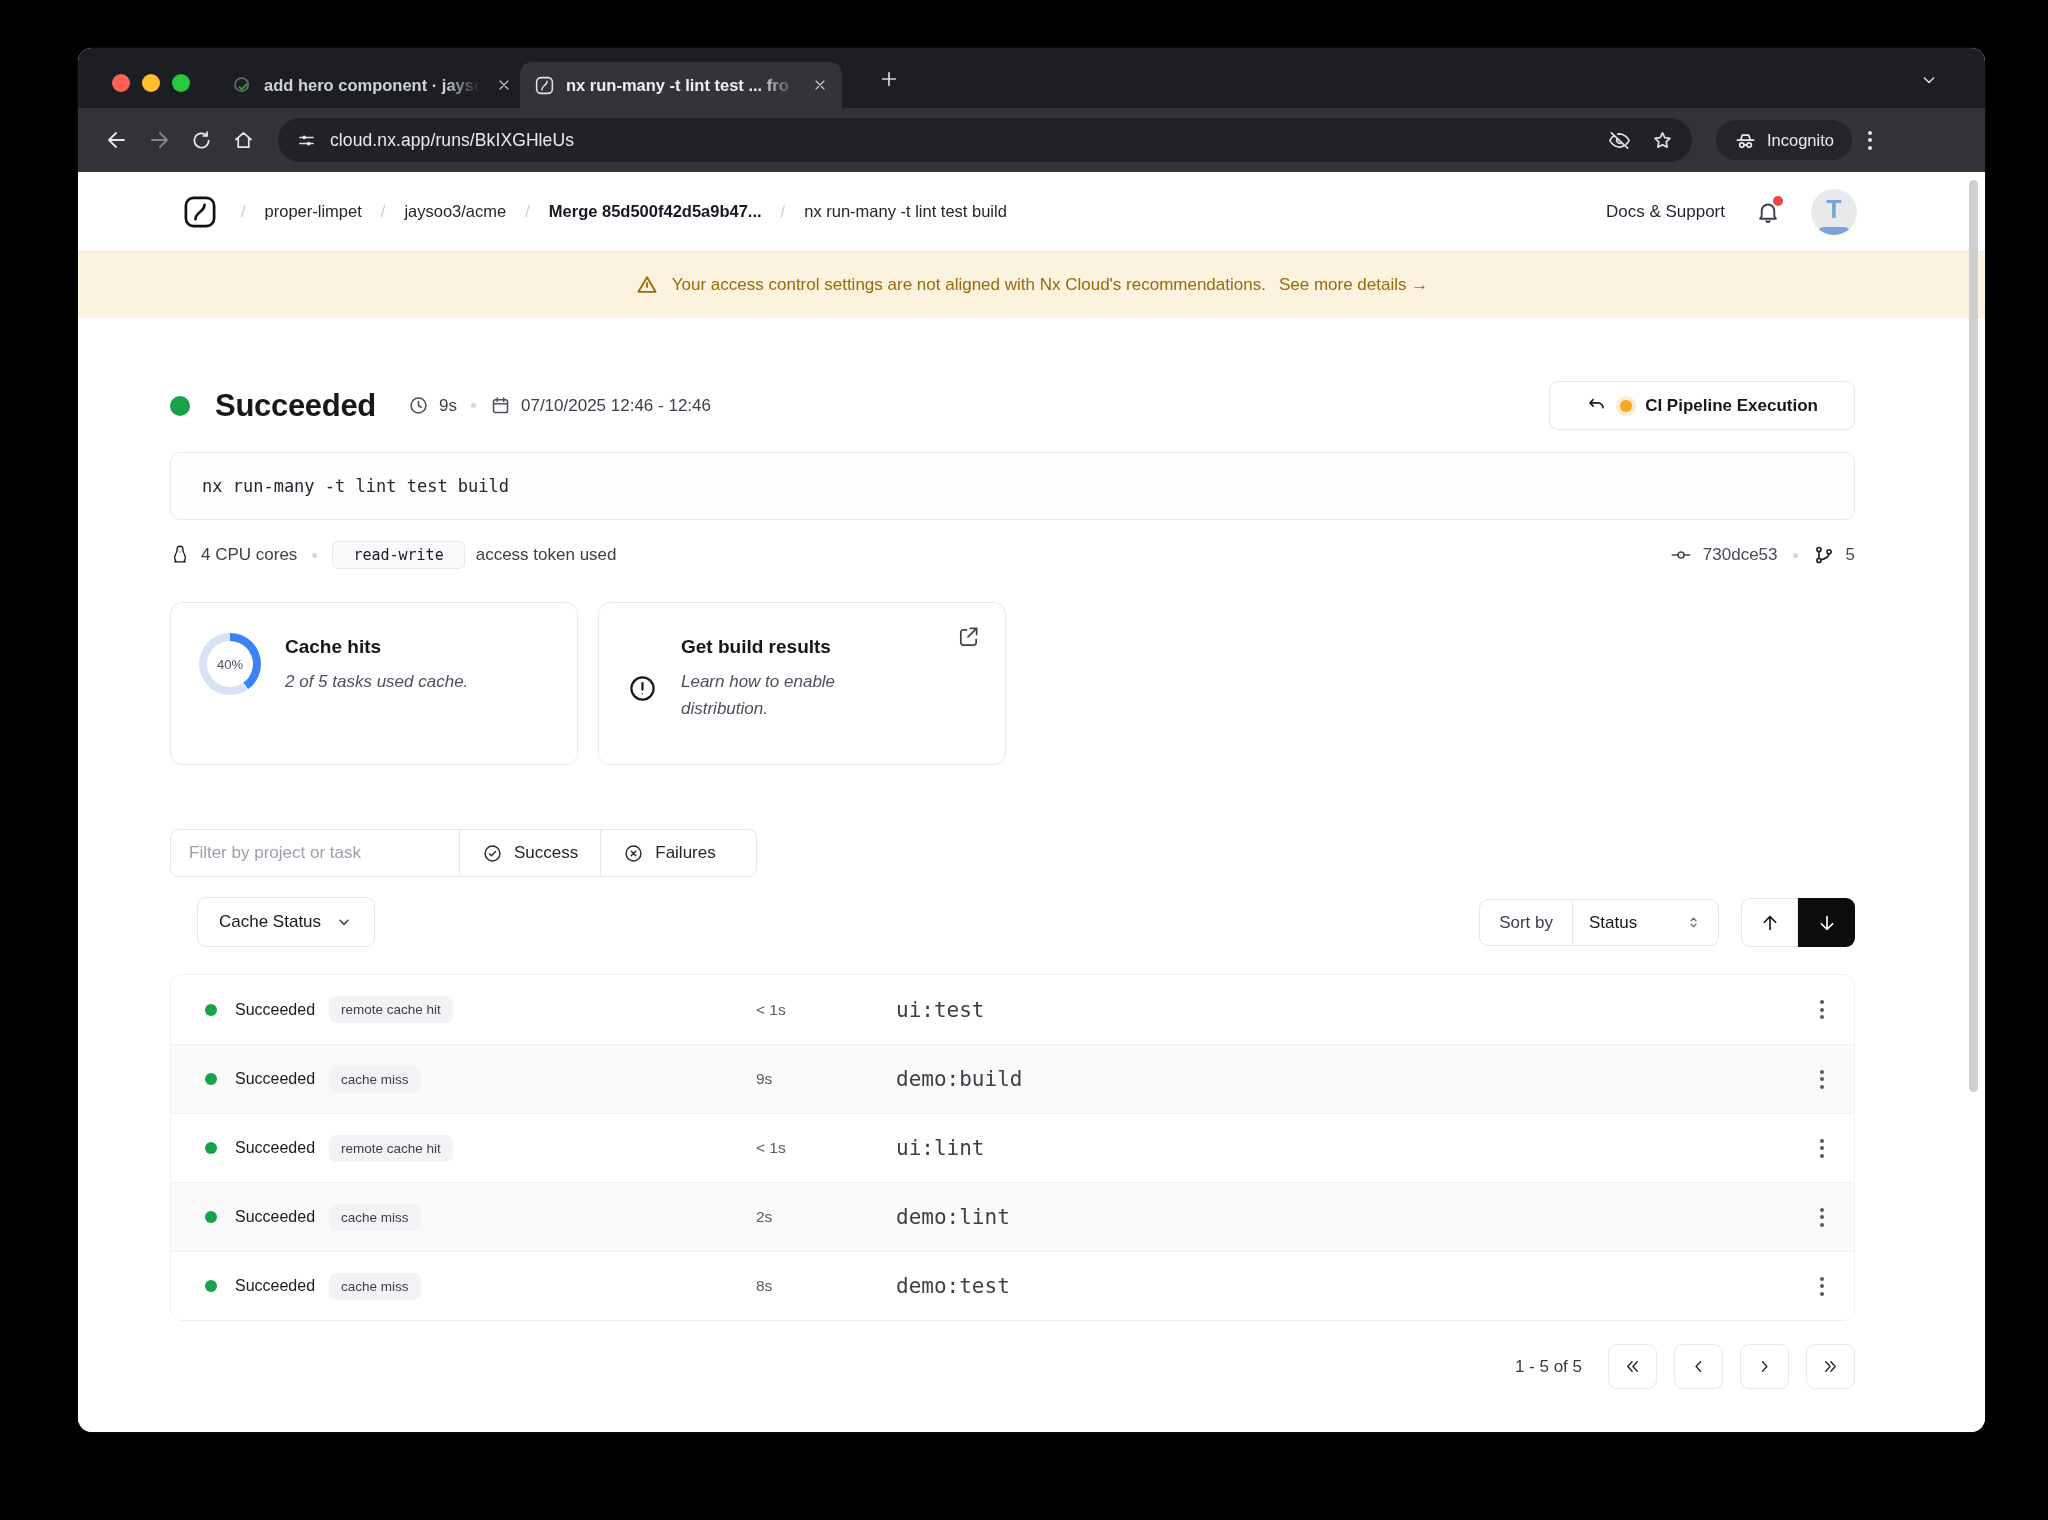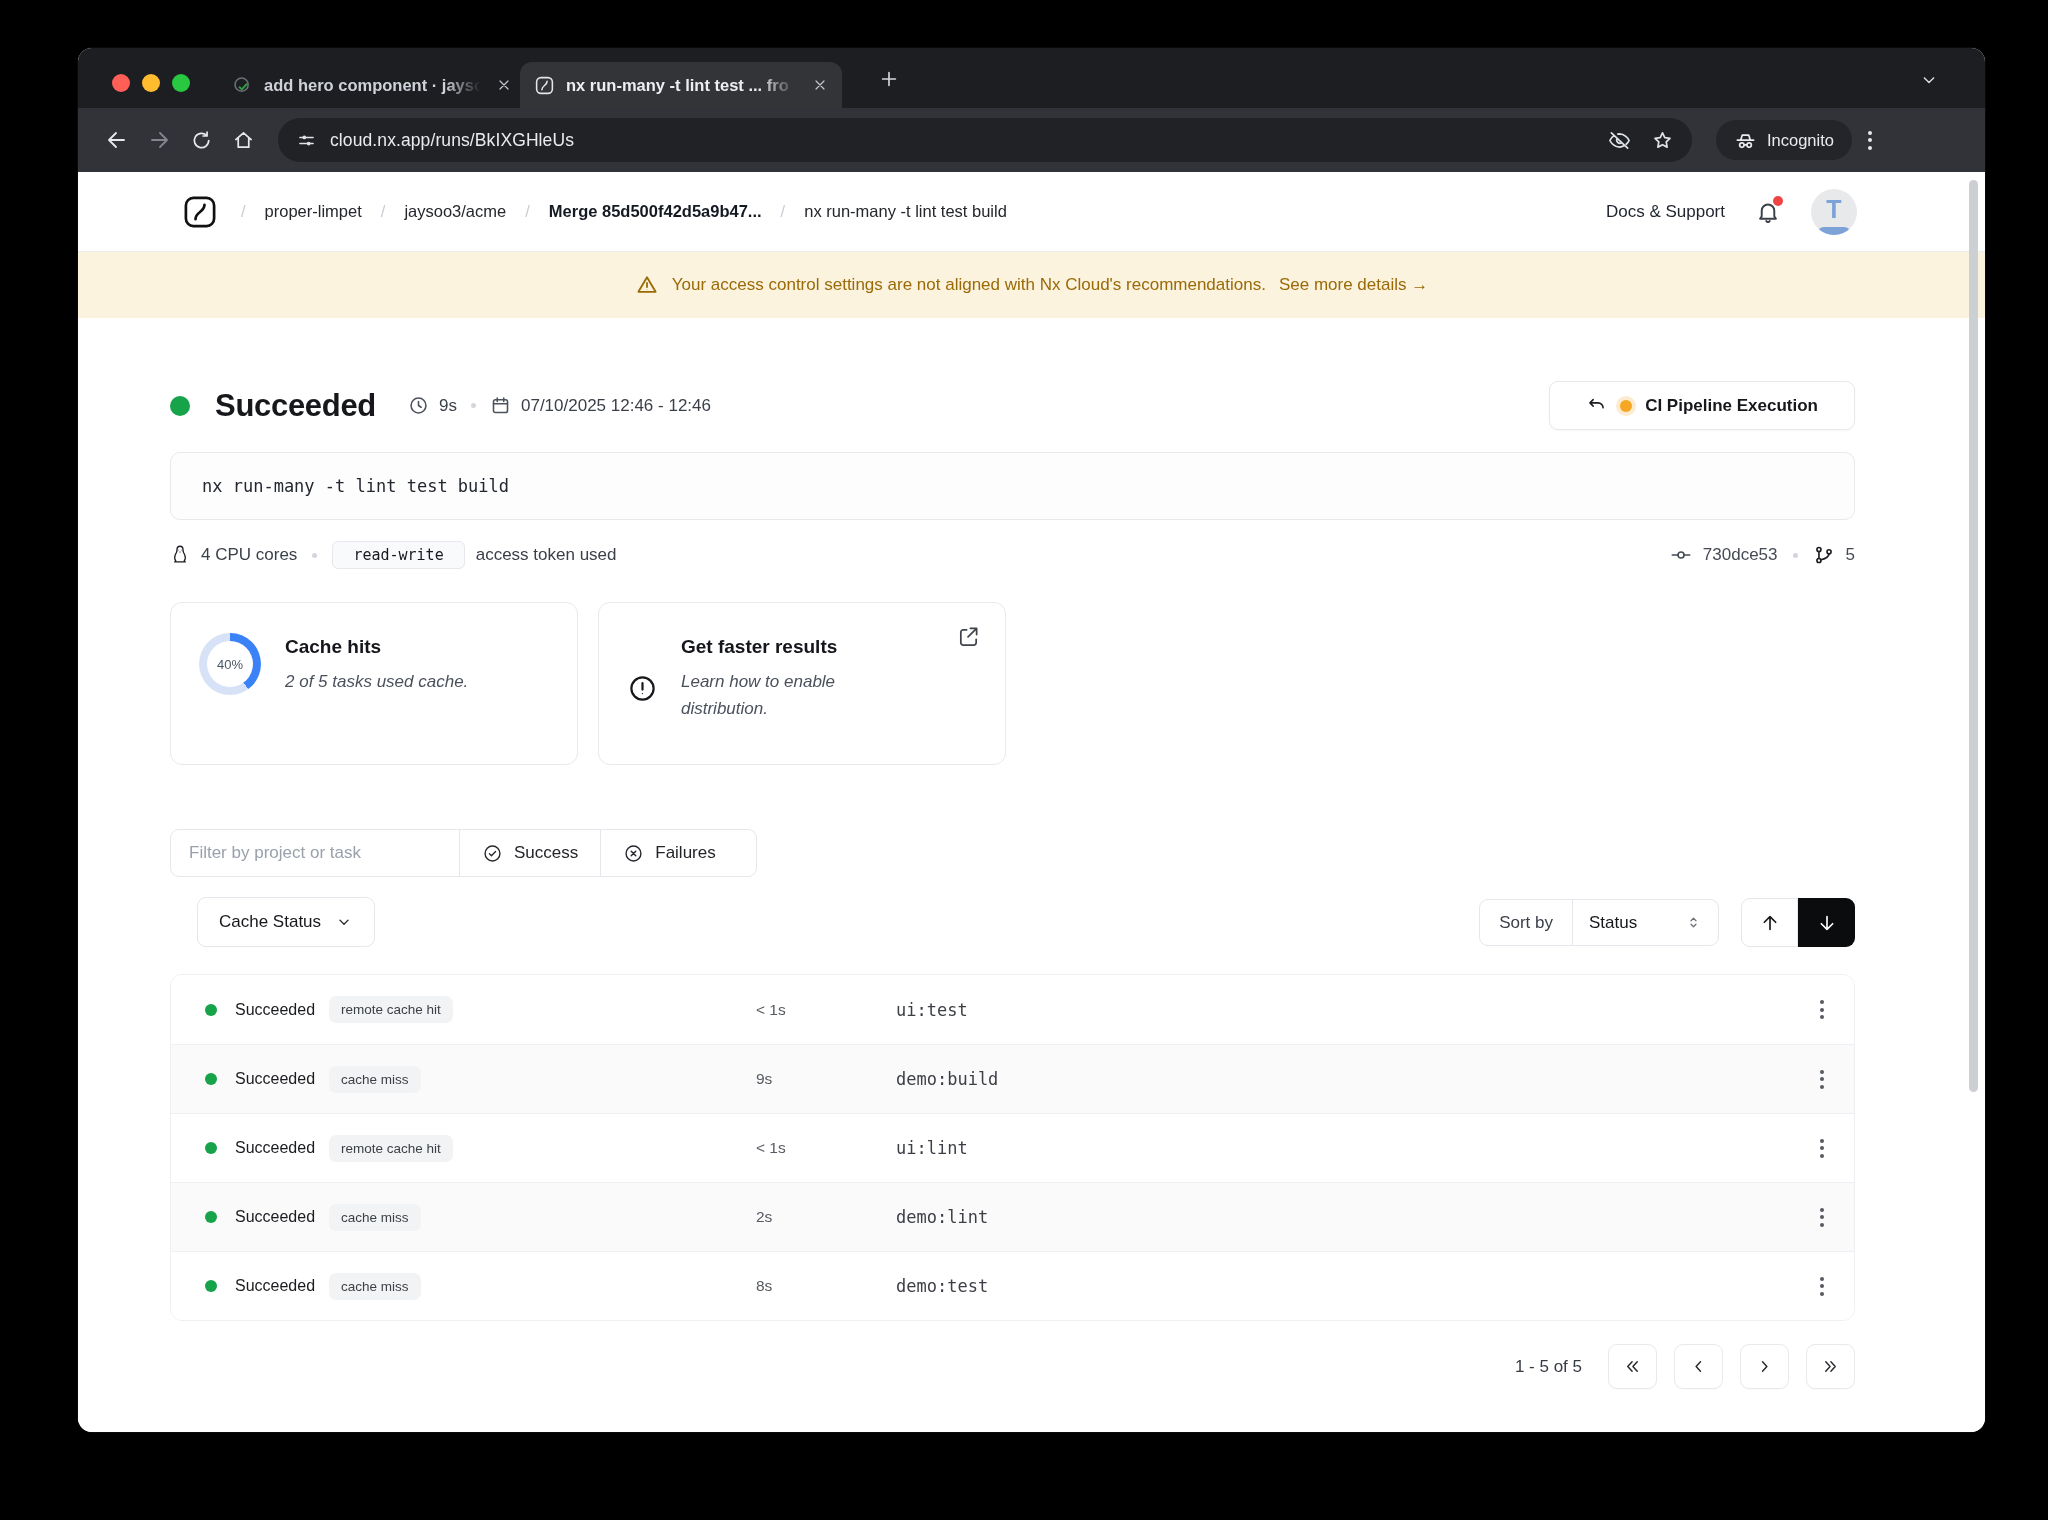--- a/index.html
+++ b/index.html
@@ -107,21 +107,21 @@
 
   .table { margin-top:27px; border:1px solid #edeff2; border-radius:12px; overflow:hidden; }
   .trow { display:grid; grid-template-columns:64px 521px 140px 1fr 64px; align-items:center; height:69px; background:#fff; }
   .trow + .trow { border-top:1px solid #eef0f3; }
   .trow.alt { background:#fafafb; }
   .c1 { padding-left:34px; display:flex; }
   .c2 { display:flex; align-items:center; }
   .row-status { font-size:16px; color:#191b1f; }
   .row-pill { background:#f1f3f5; border-radius:7px; padding:6px 12px; font-size:13.5px; color:#3c3f45; margin-left:14px; }
   .row-dur { font-size:15.5px; color:#565a61; }
-  .row-task { font-family:"DejaVu Sans Mono",monospace; font-size:17px; color:#3c3f45; }
+  .row-task { font-family:"DejaVu Sans Mono",monospace; font-size:21px; color:#3c3f45; }
   .row-menu { justify-self:end; padding-right:30px; color:#565a61; display:flex; }
 
   .pagination { margin-top:23px; display:flex; justify-content:flex-end; align-items:center; gap:17px; }
   .pg-label { font-size:17px; color:#363b44; margin-right:9px; }
   .pg-btn { width:49px; height:45px; border:1px solid #e7e9ec; border-radius:9px; display:flex; align-items:center; justify-content:center; color:#26282d; background:#fff; box-shadow:0 1px 1px rgba(0,0,0,.02); }
 
   .ic { fill:none; stroke:currentColor; stroke-width:1.8; stroke-linecap:round; stroke-linejoin:round; }
   .ic.thick { stroke-width:2.2; }
 </style>
 </head>
@@ -374,21 +374,21 @@
           </div>
         </div>
 
         <div class="card card2">
           <span class="extlink">
             <svg width="23" height="23" viewBox="0 0 24 24">
                 <path d="M10 5H6.5A2.5 2.5 0 0 0 4 7.5v11A2.5 2.5 0 0 0 6.5 21h11a2.5 2.5 0 0 0 2.5-2.5V15M14 3.5h6.5V10M20 4l-8.5 8.5" class="ic"></path>
               </svg>
           </span>
           <div class="card2-grid">
-            <div class="card-title t">Get faster results</div>
+            <div class="card-title t">Get build results</div>
             <span class="infoic">
               <svg width="31" height="31" viewBox="0 0 24 24">
                   <circle cx="12" cy="12" r="8.6" class="ic" style="stroke-width:1.7"></circle>
                   <path d="M12 7.8v5" class="ic" style="stroke-width:1.7"></path>
                   <circle cx="12" cy="15.9" r=".5" fill="currentColor" stroke="none"></circle>
                 </svg>
             </span>
             <div class="card-sub">Learn how to enable distribution.</div>
           </div>
         </div>

